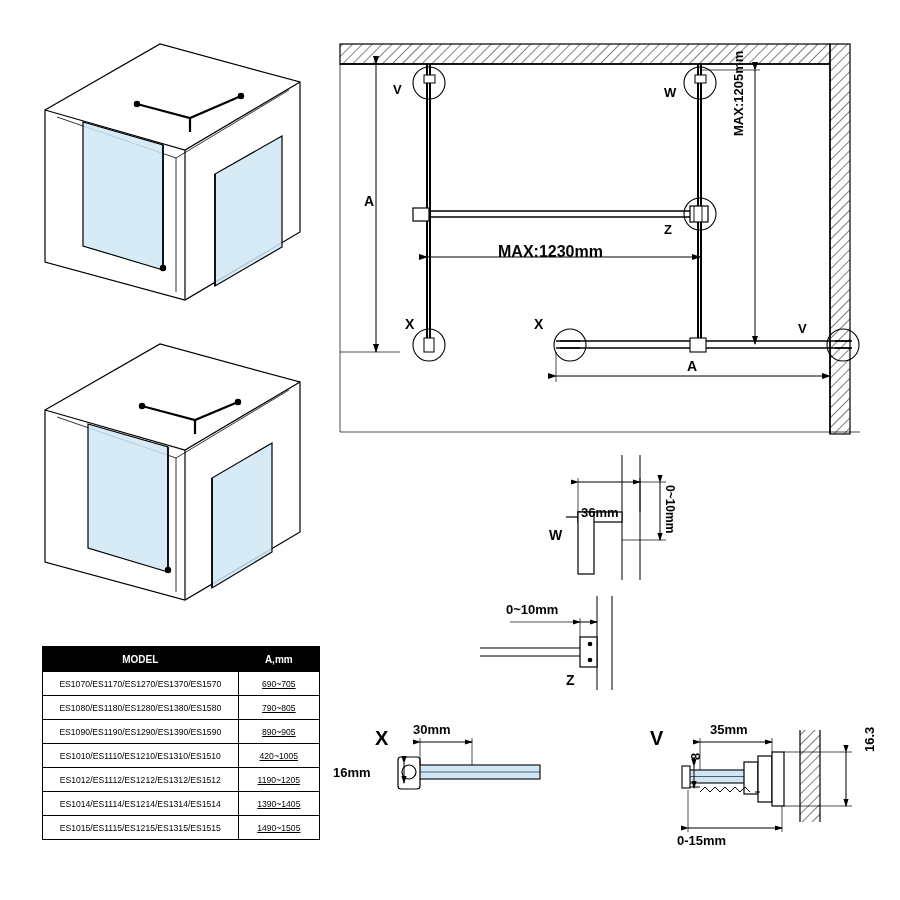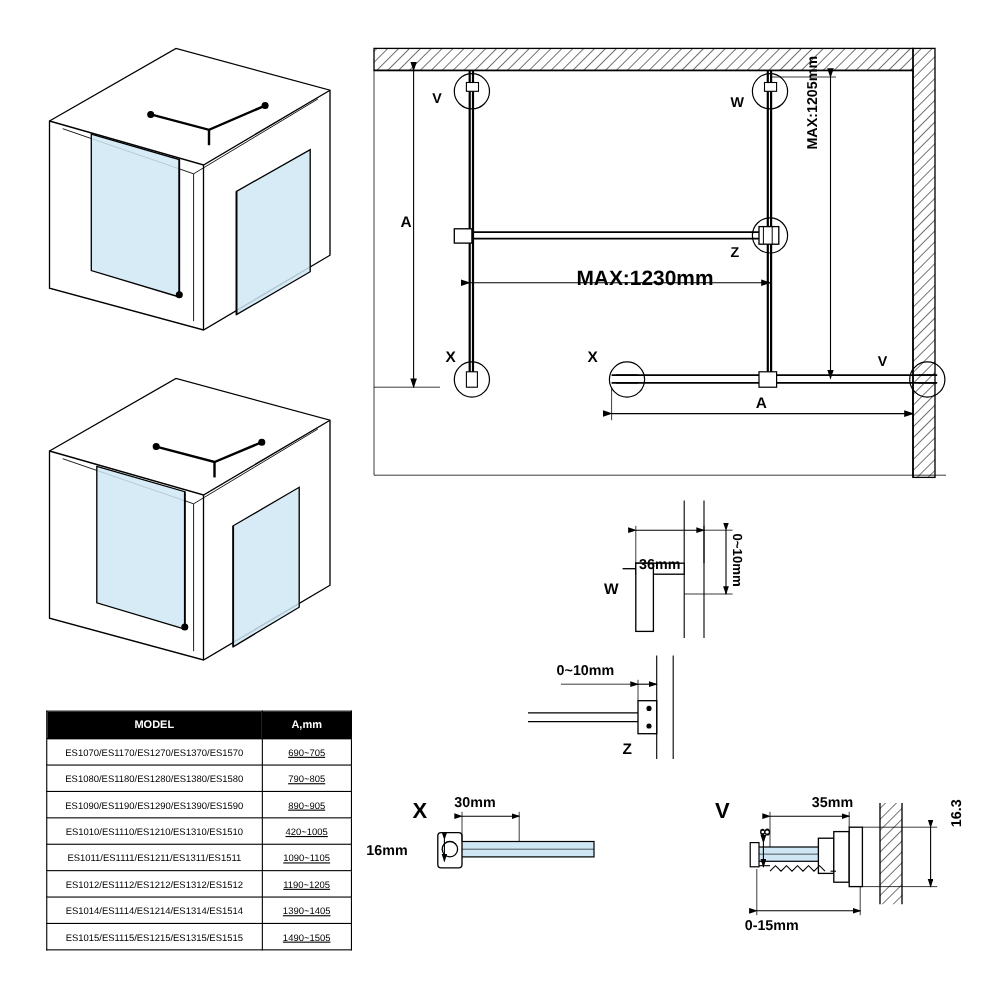--- a/index.html
+++ b/index.html
@@ -220,36 +220,36 @@
 </svg>
 
 <div class="lbl" style="left:393px;top:82px;font-size:13px;">V</div>
 <div class="lbl" style="left:664px;top:85px;font-size:13px;">W</div>
 <div class="lbl" style="left:664px;top:222px;font-size:13px;">Z</div>
 <div class="lbl" style="left:405px;top:316px;font-size:14px;">X</div>
 <div class="lbl" style="left:534px;top:316px;font-size:14px;">X</div>
 <div class="lbl" style="left:798px;top:321px;font-size:13px;">V</div>
 <div class="lbl" style="left:364px;top:193px;font-size:14px;">A</div>
 <div class="lbl" style="left:687px;top:358px;font-size:14px;">A</div>
-<div class="lbl" style="left:524px;top:243px;font-size:19px;">MAX:1230mm</div>
+<div class="lbl" style="left:498px;top:243px;font-size:16px;">MAX:1230mm</div>
 <div class="lbl" style="left:731px;top:136px;font-size:13px;transform:rotate(-90deg);transform-origin:left top;">MAX:1205mm</div>
 
 <div class="lbl" style="left:549px;top:527px;font-size:14px;">W</div>
 <div class="lbl" style="left:581px;top:461px;font-size:13px;margin-top:44px;">36mm</div>
 <div class="lbl" style="left:677px;top:485px;font-size:12px;transform:rotate(90deg);transform-origin:left top;">0~10mm</div>
 
 <div class="lbl" style="left:566px;top:672px;font-size:14px;">Z</div>
 <div class="lbl" style="left:506px;top:602px;font-size:13px;">0~10mm</div>
 
 <div class="lbl" style="left:375px;top:727px;font-size:20px;">X</div>
 <div class="lbl" style="left:413px;top:722px;font-size:13px;text-align:center;">30mm</div>
 <div class="lbl" style="left:333px;top:765px;font-size:13px;">16mm</div>
 
 <div class="lbl" style="left:650px;top:727px;font-size:20px;">V</div>
-<div class="lbl" style="left:710px;top:722px;font-size:13px;margin-left:28px;">35mm</div>
+<div class="lbl" style="left:710px;top:722px;font-size:13px;">35mm</div>
 <div class="lbl" style="left:862px;top:752px;font-size:13px;transform:rotate(-90deg);transform-origin:left top;">16.3</div>
 <div class="lbl" style="left:688px;top:760px;font-size:13px;transform:rotate(-90deg);transform-origin:left top;">8</div>
 <div class="lbl" style="left:677px;top:833px;font-size:13px;">0-15mm</div>
 
 <table class="tbl">
   <thead>
     <tr>
       <th class="model">MODEL</th>
       <th class="dim">A,mm</th>
     </tr>
@@ -265,24 +265,20 @@
         </tr>
     <tr>
           <td class="model">ES1090/ES1190/ES1290/ES1390/ES1590</td>
           <td class="dim">890~905</td>
         </tr>
     <tr>
           <td class="model">ES1010/ES1110/ES1210/ES1310/ES1510</td>
           <td class="dim">420~1005</td>
         </tr>
     <tr>
-          <td class="model">ES1011/ES1111/ES1211/ES1311/ES1511</td>
-          <td class="dim">1090~1105</td>
-        </tr>
-    <tr>
           <td class="model">ES1012/ES1112/ES1212/ES1312/ES1512</td>
           <td class="dim">1190~1205</td>
         </tr>
     <tr>
           <td class="model">ES1014/ES1114/ES1214/ES1314/ES1514</td>
           <td class="dim">1390~1405</td>
         </tr>
     <tr>
           <td class="model">ES1015/ES1115/ES1215/ES1315/ES1515</td>
           <td class="dim">1490~1505</td>

